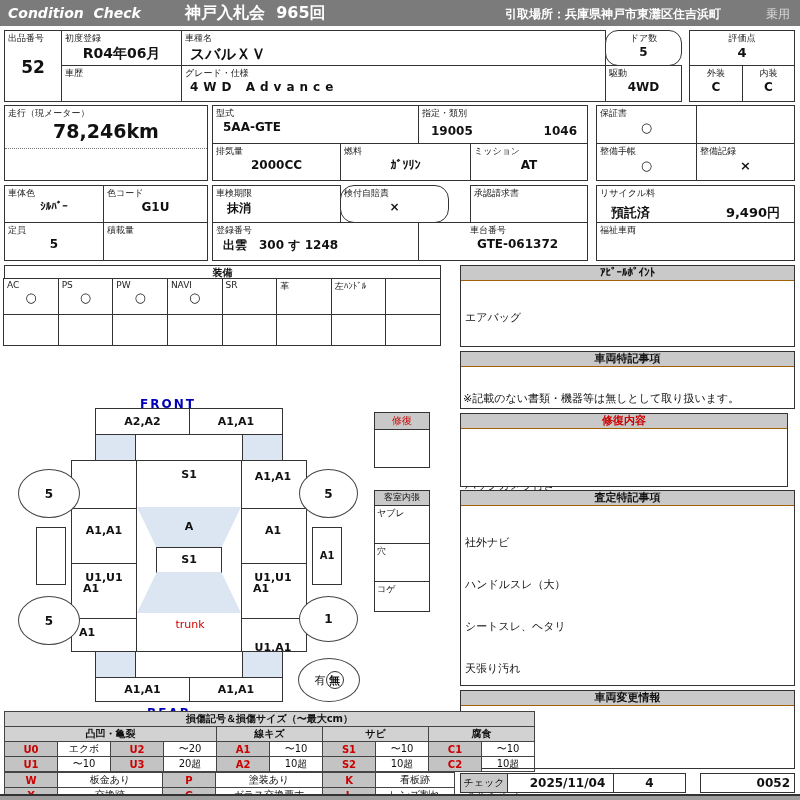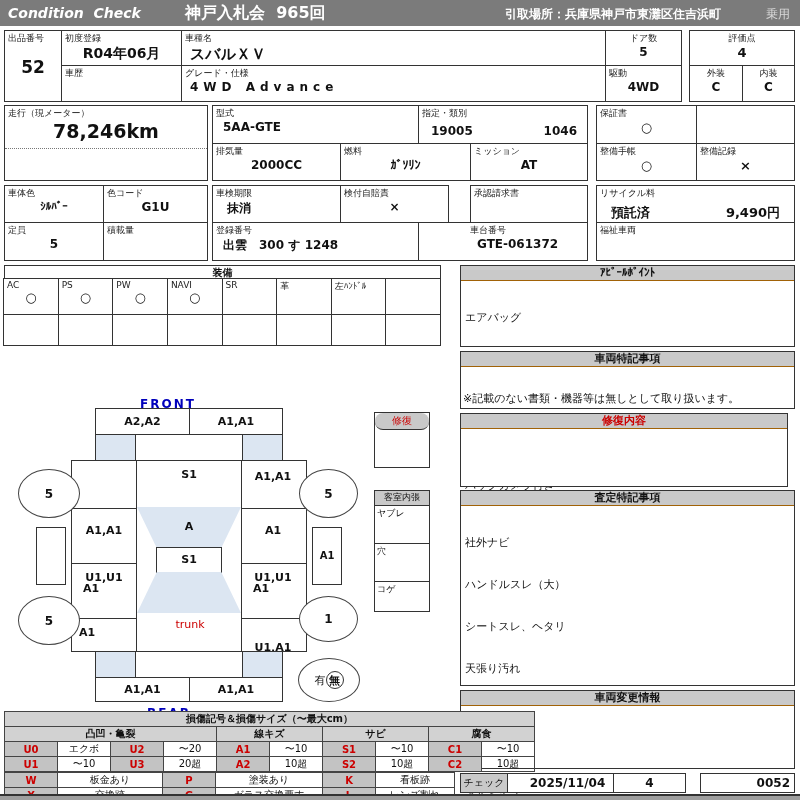--- a/index.html
+++ b/index.html
@@ -44,21 +44,21 @@
   <span class="lbl">車歴</span>
 </div>
 <div class="abs box" style="left:181px;top:30px;width:425px;height:36px;">
   <span class="lbl">車種名</span>
   <div class="val" style="font-size:15px;text-align:left;padding-left:8px;">スバルＸＶ</div>
 </div>
 <div class="abs box" style="left:181px;top:65px;width:425px;height:37px;">
   <span class="lbl">グレード・仕様</span>
   <div class="val" style="font-size:12px;text-align:left;padding-left:8px;letter-spacing:5px;">4WD Advance</div>
 </div>
-<div class="abs box" style="left:605px;top:30px;width:77px;height:36px;">
+<div class="abs box" style="left:605px;top:30px;width:77px;height:36px;border-radius:13px;">
   <span class="lbl" style="text-align:center;">ドア数</span>
   <div class="val" style="font-size:12px;">5</div>
 </div>
 <div class="abs box" style="left:605px;top:65px;width:77px;height:37px;">
   <span class="lbl">駆動</span>
   <div class="val" style="font-size:12px;">4WD</div>
 </div>
 <div class="abs box" style="left:689px;top:30px;width:106px;height:36px;">
   <span class="lbl" style="text-align:center;">評価点</span>
   <div class="val" style="font-size:13px;">4</div>
@@ -125,21 +125,21 @@
   <span class="lbl">定員</span>
   <div class="val" style="font-size:12px;">5</div>
 </div>
 <div class="abs box" style="left:103px;top:222px;width:105px;height:39px;">
   <span class="lbl">積載量</span>
 </div>
 <div class="abs box" style="left:212px;top:185px;width:129px;height:38px;">
   <span class="lbl">車検期限</span>
   <div class="val" style="font-size:12px;text-align:left;padding-left:14px;">抹消</div>
 </div>
-<div class="abs box" style="left:340px;top:185px;width:109px;height:38px;">
+<div class="abs box" style="left:340px;top:185px;width:109px;height:38px;border-radius:14px;">
   <span class="lbl">検付自賠責</span>
   <div class="val" style="font-size:12px;">×</div>
 </div>
 <div class="abs box" style="left:470px;top:185px;width:118px;height:38px;">
   <span class="lbl">承認請求書</span>
 </div>
 <div class="abs box" style="left:212px;top:222px;width:207px;height:39px;">
   <span class="lbl">登録番号</span>
   <div class="val" style="font-size:12px;text-align:left;padding-left:10px;white-space:pre;">出雲　300 す 1248</div>
 </div>
@@ -292,21 +292,21 @@
 
 <div class="abs box" style="left:36px;top:527px;width:30px;height:58px;"></div>
 <div class="abs box" style="left:312px;top:527px;width:30px;height:58px;text-align:center;font-weight:bold;font-size:10px;line-height:56px;">A1</div>
 
 <div class="abs circ" style="left:298px;top:658px;width:62px;height:44px;font-size:11px;font-weight:normal;">
   <span>有</span>
   <span style="border:1px solid #333;border-radius:50%;width:16px;height:16px;display:inline-flex;align-items:center;justify-content:center;font-weight:bold;">無</span>
 </div>
 
 <div class="abs box" style="left:374px;top:412px;width:56px;height:56px;">
-  <div style="height:16px;background:#c9c9c9;border-bottom:1px solid #333;text-align:center;font-size:10px;line-height:15px;border-radius:8px;" class="redtxt">修復</div>
+  <div style="height:16px;background:#c9c9c9;border-bottom:1px solid #333;text-align:center;font-size:10px;line-height:15px;" class="redtxt">修復</div>
 </div>
 
 <div class="abs box" style="left:374px;top:490px;width:56px;height:122px;">
   <div style="height:14px;background:#c9c9c9;border-bottom:1px solid #333;text-align:center;font-size:9px;line-height:13px;">客室内張</div>
   <div style="height:35px;border-bottom:1px solid #333;font-size:9px;padding:1px 2px;">ヤブレ</div>
   <div style="height:35px;border-bottom:1px solid #333;font-size:9px;padding:1px 2px;">穴</div>
   <div style="height:34px;font-size:9px;padding:1px 2px;">コゲ</div>
 </div>
 
 <table class="abs" style="left:4px;top:711px;width:531px;">

